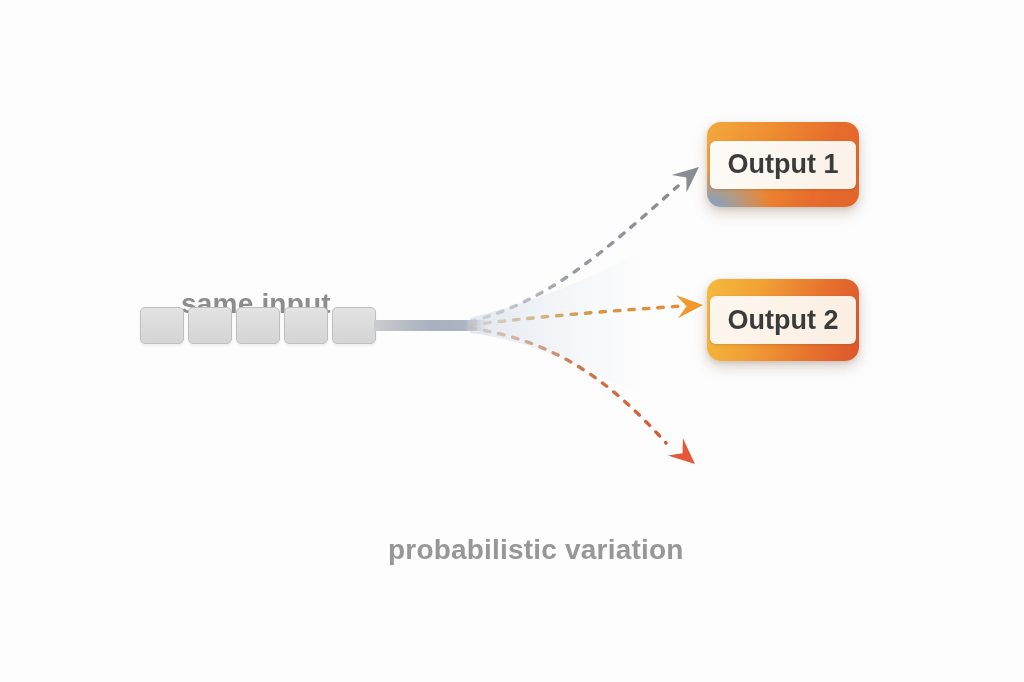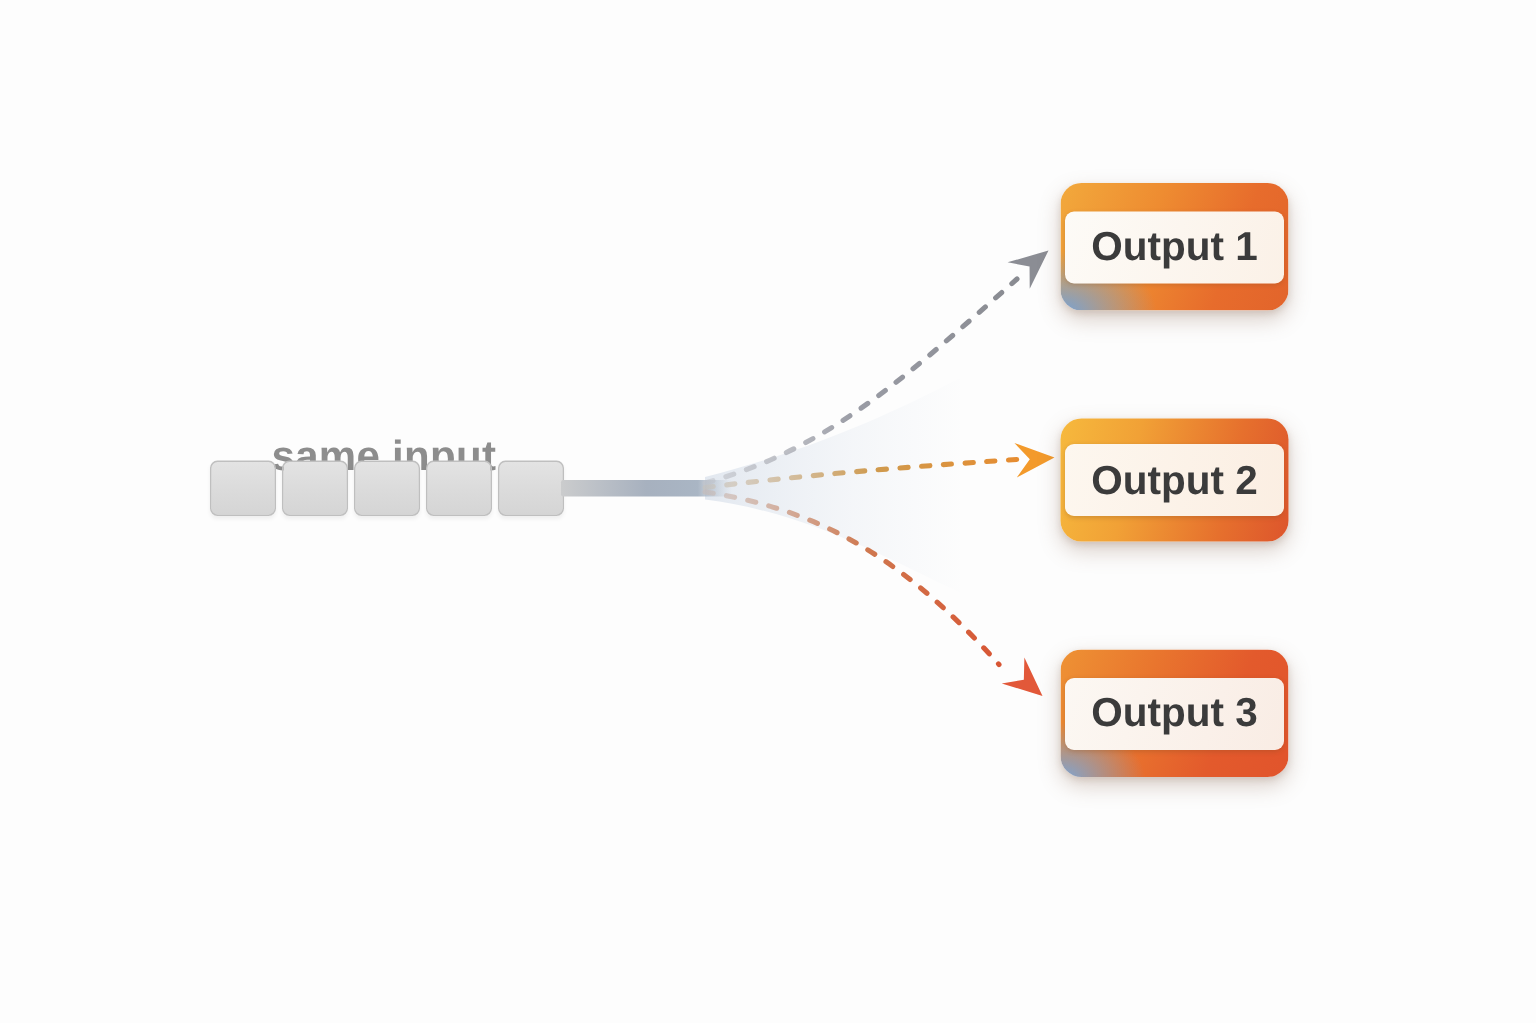--- a/index.html
+++ b/index.html
@@ -107,18 +107,16 @@
     <path d="M0 0 L-26 -11.5 L-16.5 0 L-26 11.5 Z" transform="translate(703,305) rotate(-4)" fill="#f39a2b"></path>
     <path d="M0 0 L-26 -11.5 L-16.5 0 L-26 11.5 Z" transform="translate(695,464) rotate(41)" fill="#e25839"></path>
   </svg>
 
   <div class="output" id="output-1">
     <div class="inner">Output 1</div>
   </div>
   <div class="output" id="output-2">
     <div class="inner">Output 2</div>
   </div>
-  <div class="output" id="output-3">
-    <div class="inner">Output 3</div>
-  </div>
 
+  <div class="label" id="prob-var">probabilistic variation</div>
 
 </div>
 
 </body></html>

